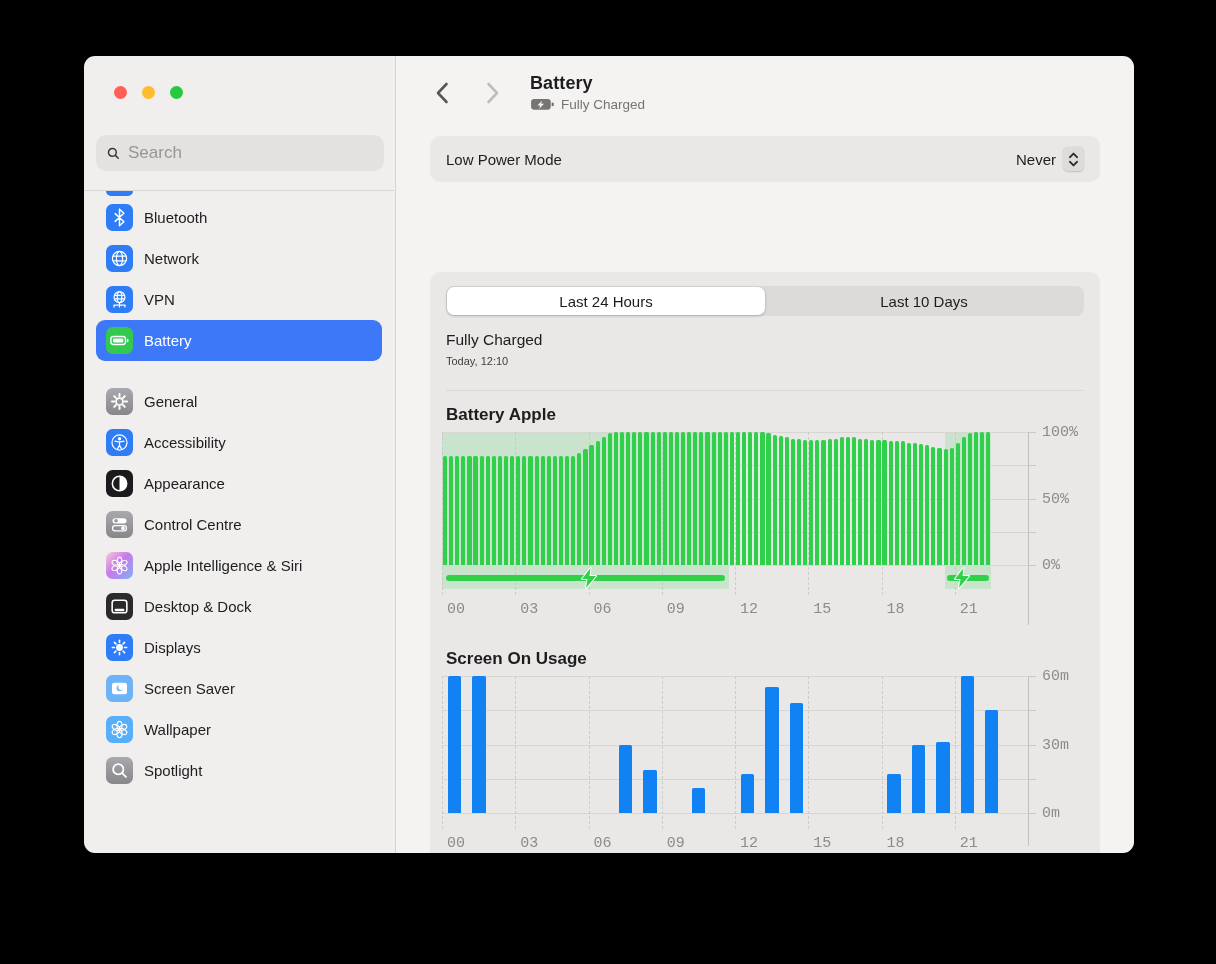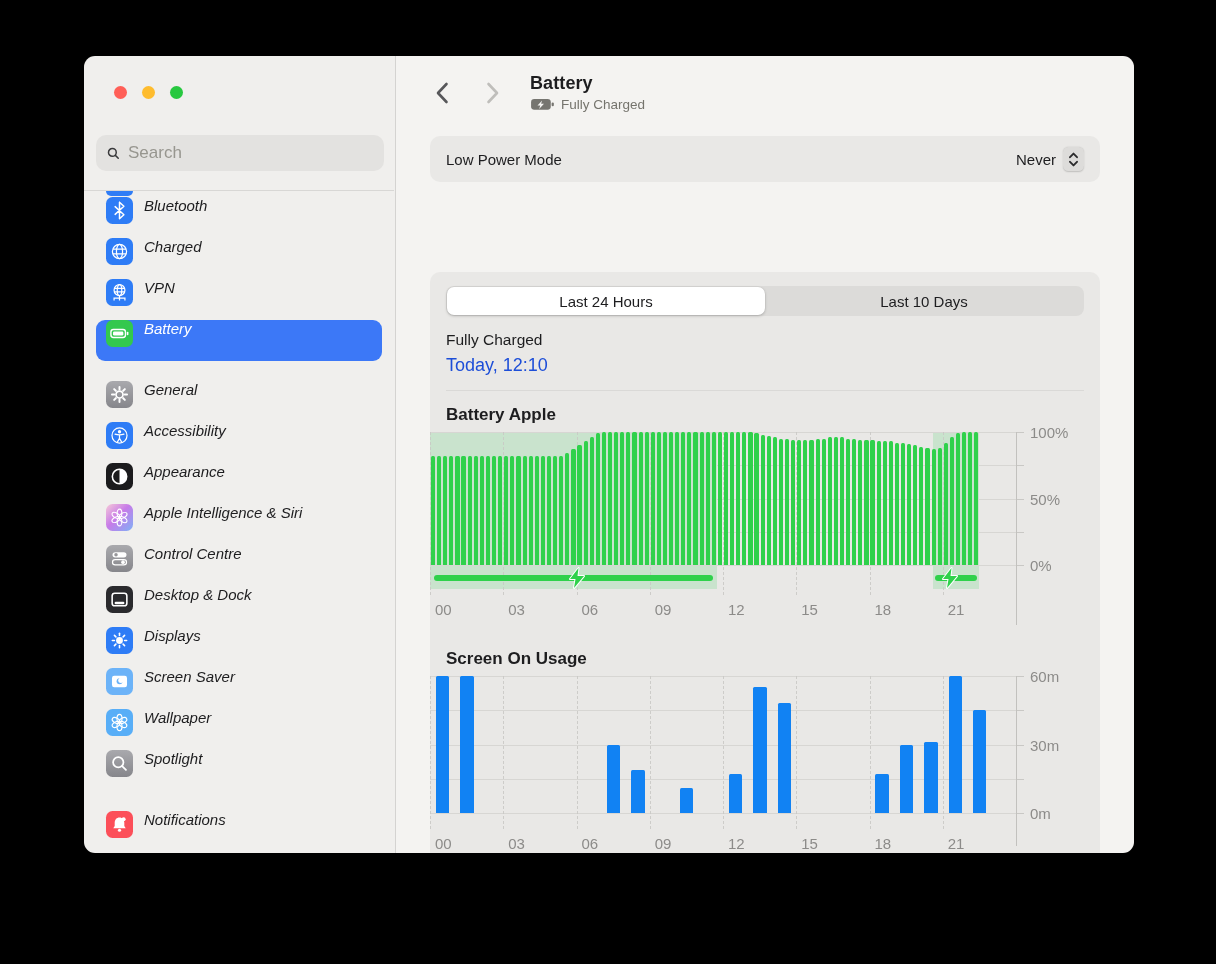--- a/index.html
+++ b/index.html
@@ -19,22 +19,22 @@
   .search { position:absolute; top:79px; left:12px; width:288px; height:36px;
     background:#e3e2e0; border-radius:10px; display:flex; align-items:center;
     padding:0 10px; gap:7px; }
   .search input { border:none; outline:none; background:transparent; flex:1;
     font-size:17px; color:#1d1d1f; font-family:inherit; }
   .search input::placeholder { color:#97968f; }
   .side-list { position:absolute; top:134px; left:0; right:1px; bottom:0;
     border-top:1px solid #d8d7d5; padding-top:0; overflow:hidden; }
   .icon-sliver { width:27px; height:5px; margin:0 0 1px 22px;
     border-radius:0 0 6px 6px; background:#2e7cf6; }
-  .side-item { display:flex; align-items:flex-start; height:41px; margin:0 12px;
-    padding:0 10px; gap:11px; border-radius:9px; cursor:default;font-style:italic; }
+  .side-item { display:flex; align-items:center; height:41px; margin:0 12px;
+    padding:0 10px; gap:11px; border-radius:9px; cursor:default; }
   .side-item.selected { background:#3c78f7; }
   .side-item.selected .side-label { color:#fff; }
   .side-label { font-size:15px; color:#1d1d1f; white-space:nowrap; }
   .app-ic { width:27px; height:27px; border-radius:6.5px; flex:0 0 27px;
     display:flex; align-items:center; justify-content:center; overflow:hidden; }
   .app-ic svg { width:21px; height:21px; display:block; }
   .side-gap { height:20px; }
 
   
   .content { position:relative; flex:1; background:#f4f3f1; }
@@ -56,25 +56,25 @@
     box-shadow:0 0.5px 1.5px rgba(0,0,0,.18); }
   .info-btn { margin-left:9px; display:flex; }
 
   .bigcard { top:216px; height:640px; padding:0 16px; }
   .seg { position:absolute; left:16px; top:14px; width:638px; height:30px;
     background:#dcdbd9; border-radius:8px; display:flex; padding:1px; }
   .seg-item { flex:1; display:flex; align-items:center; justify-content:center;
     font-size:15px; color:#1d1d1f; border-radius:7px; }
   .seg-item.on { background:#fff; box-shadow:0 1px 3px rgba(0,0,0,.22),0 0 0 .5px rgba(0,0,0,.04); }
   .status-title { position:absolute; left:16px; top:59px; font-size:15.5px; color:#1d1d1f; }
-  .status-time { position:absolute; left:16px; top:83px; font-size:18px; color:#1d4ed8; }
+  .status-time { position:absolute; left:16px; top:83px; font-size:11px; color:#404040; }
   .divider { position:absolute; left:16px; right:16px; top:118px; height:1px; background:#dad9d7; }
   .chart-title { position:absolute; left:16px; font-size:17px; font-weight:700; color:#1d1d1f; }
 
-  .chartblock { position:absolute; left:0; width:622px; }
+  .chartblock { position:absolute; left:12px; width:622px;font-family:Liberation Mono, monospace; }
   .hgrid { position:absolute; left:0; width:586px; height:1px; background:#d7d6d3; }
   .htick { position:absolute; left:586px; width:8px; height:1px; background:#c9c8c5; }
   .vgrid { position:absolute; top:0; width:0; border-left:1px dashed #c9c8c5; opacity:.85; }
   .axis { position:absolute; left:586px; top:0; width:1px; background:#c2c1be; }
   .ylab { position:absolute; left:600px; transform:translateY(-50%); font-size:15px; color:#8c8b89; white-space:nowrap; }
   .xlab { position:absolute; font-size:15px; color:#8c8b89; }
   .bar { position:absolute; border-radius:1.5px 1.5px 0 0; }
   .overlay { position:absolute; background:rgba(50,200,85,.17); }
   .chg-line { position:absolute; height:6px; border-radius:3px; background:#2fd14b; }
   .bolt { position:absolute; transform:translateX(-50%); }
@@ -117,21 +117,21 @@
           <div class="side-item">
             <div class="app-ic" style="background: rgb(46, 124, 246);">
               <svg viewBox="0 0 24 24">
                 <g fill="none" stroke="#fff" stroke-width="1.4">
                   <circle cx="12" cy="12" r="8.1"></circle>
                   <ellipse cx="12" cy="12" rx="3.5" ry="8.1"></ellipse>
                   <path d="M4.5 9.2h15M4.5 14.8h15"></path>
                 </g>
               </svg>
             </div>
-            <span class="side-label">Charged</span>
+            <span class="side-label">Network</span>
           </div>
           <div class="side-item">
             <div class="app-ic" style="background: rgb(46, 124, 246);">
               <svg viewBox="0 0 24 24">
                 <g fill="none" stroke="#fff" stroke-width="1.4">
                   <circle cx="12" cy="9.3" r="6.2"></circle>
                   <ellipse cx="12" cy="9.3" rx="2.6" ry="6.2"></ellipse>
                   <path d="M6.2 7.3h11.6M6.2 11.3h11.6M12 15.5v3M5.8 21.2v-2.7h12.4v2.7M12 18.5v2.7"></path>
                 </g>
               </svg>
@@ -184,44 +184,44 @@
           <div class="side-item">
             <div class="app-ic" style="background: rgb(27, 27, 29);">
               <svg viewBox="0 0 24 24">
                 <circle cx="12" cy="12" r="8.2" fill="none" stroke="#fff" stroke-width="1.8"></circle>
                 <path d="M12 3.8a8.2 8.2 0 0 1 0 16.4z" fill="#fff"></path>
               </svg>
             </div>
             <span class="side-label">Appearance</span>
           </div>
           <div class="side-item">
+            <div class="app-ic" style="background: linear-gradient(rgb(169, 169, 173), rgb(134, 134, 139));">
+              <svg viewBox="0 0 24 24">
+                <rect x="4" y="4.8" width="16" height="6" rx="3" fill="#fff"></rect>
+                <circle cx="8" cy="7.8" r="2" fill="#96969a"></circle>
+                <rect x="4" y="13.2" width="16" height="6" rx="3" fill="none" stroke="#fff" stroke-width="1.4"></rect>
+                <circle cx="16" cy="16.2" r="2.1" fill="#fff"></circle>
+              </svg>
+            </div>
+            <span class="side-label">Control Centre</span>
+          </div>
+          <div class="side-item">
             <div class="app-ic" style="background: linear-gradient(135deg, rgb(246, 201, 216) 0%, rgb(199, 123, 232) 45%, rgb(127, 176, 246) 100%);">
               <svg viewBox="0 0 24 24">
                 <g fill="none" stroke="#fff" stroke-width="1.3">
                   <ellipse cx="12" cy="7.2" rx="2.7" ry="4.8" transform="rotate(0 12 12)"></ellipse>
                   <ellipse cx="12" cy="7.2" rx="2.7" ry="4.8" transform="rotate(60 12 12)"></ellipse>
                   <ellipse cx="12" cy="7.2" rx="2.7" ry="4.8" transform="rotate(120 12 12)"></ellipse>
                   <ellipse cx="12" cy="7.2" rx="2.7" ry="4.8" transform="rotate(180 12 12)"></ellipse>
                   <ellipse cx="12" cy="7.2" rx="2.7" ry="4.8" transform="rotate(240 12 12)"></ellipse>
                   <ellipse cx="12" cy="7.2" rx="2.7" ry="4.8" transform="rotate(300 12 12)"></ellipse>
                 </g>
               </svg>
             </div>
             <span class="side-label">Apple Intelligence &amp; Siri</span>
-          </div>
-          <div class="side-item">
-            <div class="app-ic" style="background: linear-gradient(rgb(169, 169, 173), rgb(134, 134, 139));">
-              <svg viewBox="0 0 24 24">
-                <rect x="4" y="4.8" width="16" height="6" rx="3" fill="#fff"></rect>
-                <circle cx="8" cy="7.8" r="2" fill="#96969a"></circle>
-                <rect x="4" y="13.2" width="16" height="6" rx="3" fill="none" stroke="#fff" stroke-width="1.4"></rect>
-                <circle cx="16" cy="16.2" r="2.1" fill="#fff"></circle>
-              </svg>
-            </div>
-            <span class="side-label">Control Centre</span>
           </div>
           <div class="side-item">
             <div class="app-ic" style="background: rgb(42, 42, 45);">
               <svg viewBox="0 0 24 24">
                 <rect x="3.6" y="4.8" width="16.8" height="14.4" rx="3" fill="none" stroke="#fff" stroke-width="1.8"></rect>
                 <rect x="6.4" y="14.6" width="11.2" height="2.7" rx="1.35" fill="#fff"></rect>
               </svg>
             </div>
             <span class="side-label">Desktop &amp; Dock</span>
           </div>
@@ -273,30 +273,20 @@
               <svg viewBox="0 0 24 24">
                 <g fill="none" stroke="#fff" stroke-width="2" stroke-linecap="round">
                   <circle cx="10.6" cy="10.6" r="5.9"></circle>
                   <path d="M15 15l4.4 4.4"></path>
                 </g>
               </svg>
             </div>
             <span class="side-label">Spotlight</span>
           </div>
           <div class="side-gap"></div>
-          <div class="side-item">
-            <div class="app-ic" style="background: rgb(252, 79, 89);">
-              <svg viewBox="0 0 24 24">
-                <path d="M12 4c-3.3 0-5.5 2.5-5.5 6v3.8L4.9 16.4h14.2l-1.6-2.6V10c0-3.5-2.2-6-5.5-6z" fill="#fff"></path>
-                <circle cx="12" cy="18.6" r="1.8" fill="#fff"></circle>
-                <circle cx="16.7" cy="6.1" r="2.3" fill="#fff"></circle>
-              </svg>
-            </div>
-            <span class="side-label">Notifications</span>
-          </div>
         </div>
     </div>
 
     <div class="content">
 
       <div class="navbtn" style="left:32px">
         <svg width="15" height="24" viewBox="0 0 15 24">
             <path d="M12.5 3 4 12l8.5 9" fill="none" stroke="#57575a" stroke-width="2.6" stroke-linecap="round" stroke-linejoin="round"></path>
           </svg>
       </div>

